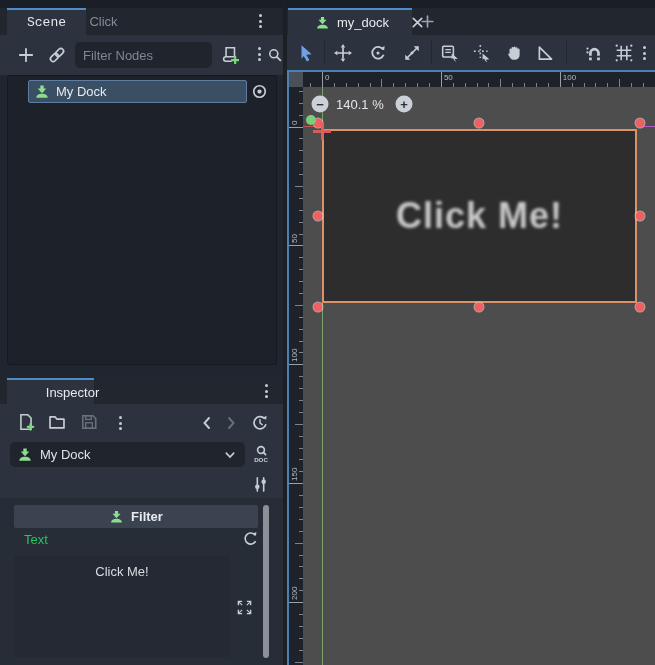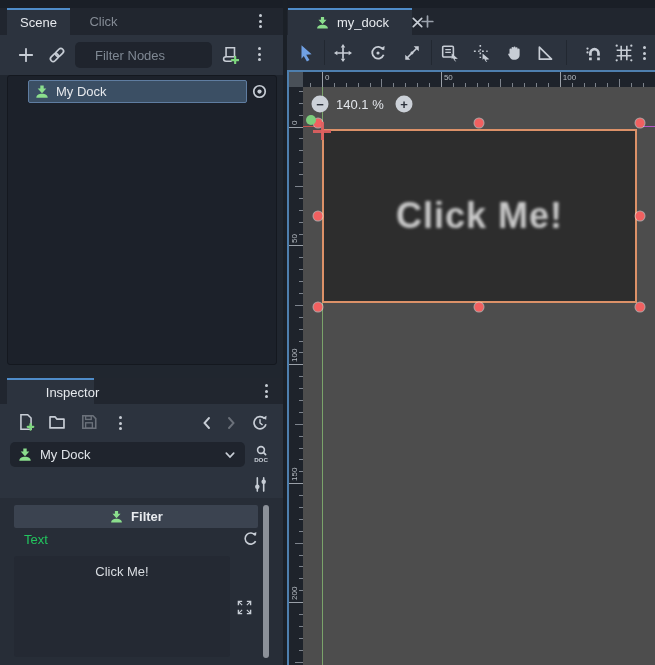--- a/index.html
+++ b/index.html
@@ -12,21 +12,21 @@
 
   
   .topstrip { background:#1a1f27; }
   .tabrow   { background:#21262f; }
   .tab { display:flex; align-items:center; justify-content:center; height:27px;
          color:#848b95; font-size:13px; }
   .tab.active { background:#2c333e; color:#e6e9ed; border-top:2px solid #4f8cc9; }
   .toolbar { background:#2c333e; }
   .inputbox { background:#1f242d; border-radius:5px; display:flex; align-items:center; }
   .inputbox input { flex:1; background:transparent; border:none; outline:none;
-                    color:#86efac; font-family:inherit; font-size:13px; padding:0 20px; }
+                    color:#86efac; font-family:inherit; font-size:13px; padding:0 8px; }
   .inputbox input::placeholder { color:#7f8893; opacity:1; }
   .vsep { width:1px; background:#222831; }
 
   
   #tree-panel { background:#1c212a; border:1px solid #14181f; border-radius:3px; }
   #tree-row-mydock { background:#3b4f64; border:1px solid #5f7da1; border-radius:2px;
       display:flex; align-items:center; gap:6px; padding-left:5px; color:#e6e9ed; }
   #insp-prop-panel { background:#272d37; }
   #insp-section-header { background:#3b4350; border-radius:2px; display:flex;
       align-items:center; justify-content:center; gap:7px; font-weight:bold; color:#e8ebef; }
@@ -63,21 +63,21 @@
   .dots3 { display:flex; flex-direction:column; gap:2.5px; align-items:center; }
   .dots3 i { width:3px; height:3px; border-radius:50%; background:#c7cdd5; display:block; }
 </style>
 </head>
 <body>
 
 <div class="abs" style="left:0;top:0;width:283px;height:665px;">
 
   <div class="abs topstrip" style="left:0;top:0;width:283px;height:8px;"></div>
   <div class="abs tabrow" style="left:0;top:8px;width:283px;height:27px;"></div>
-  <div class="abs tab active" style="left: 7px; top: 8px; width: 63px; border-top-color: rgb(79, 140, 201);">
+  <div class="abs tab active" style="left: 7px; top: 8px; width: 79px; border-top-color: rgb(79, 140, 201); font-family: Liberation Mono, monospace;">
     <span>Scene</span>
   </div>
   <div class="abs tab" style="left:70px;top:8px;width:67px;">
     <span>Click</span>
   </div>
   <div class="abs dots3" style="left:259px;top:14px;">
       <i></i>
       <i></i>
       <i></i>
     </div>

